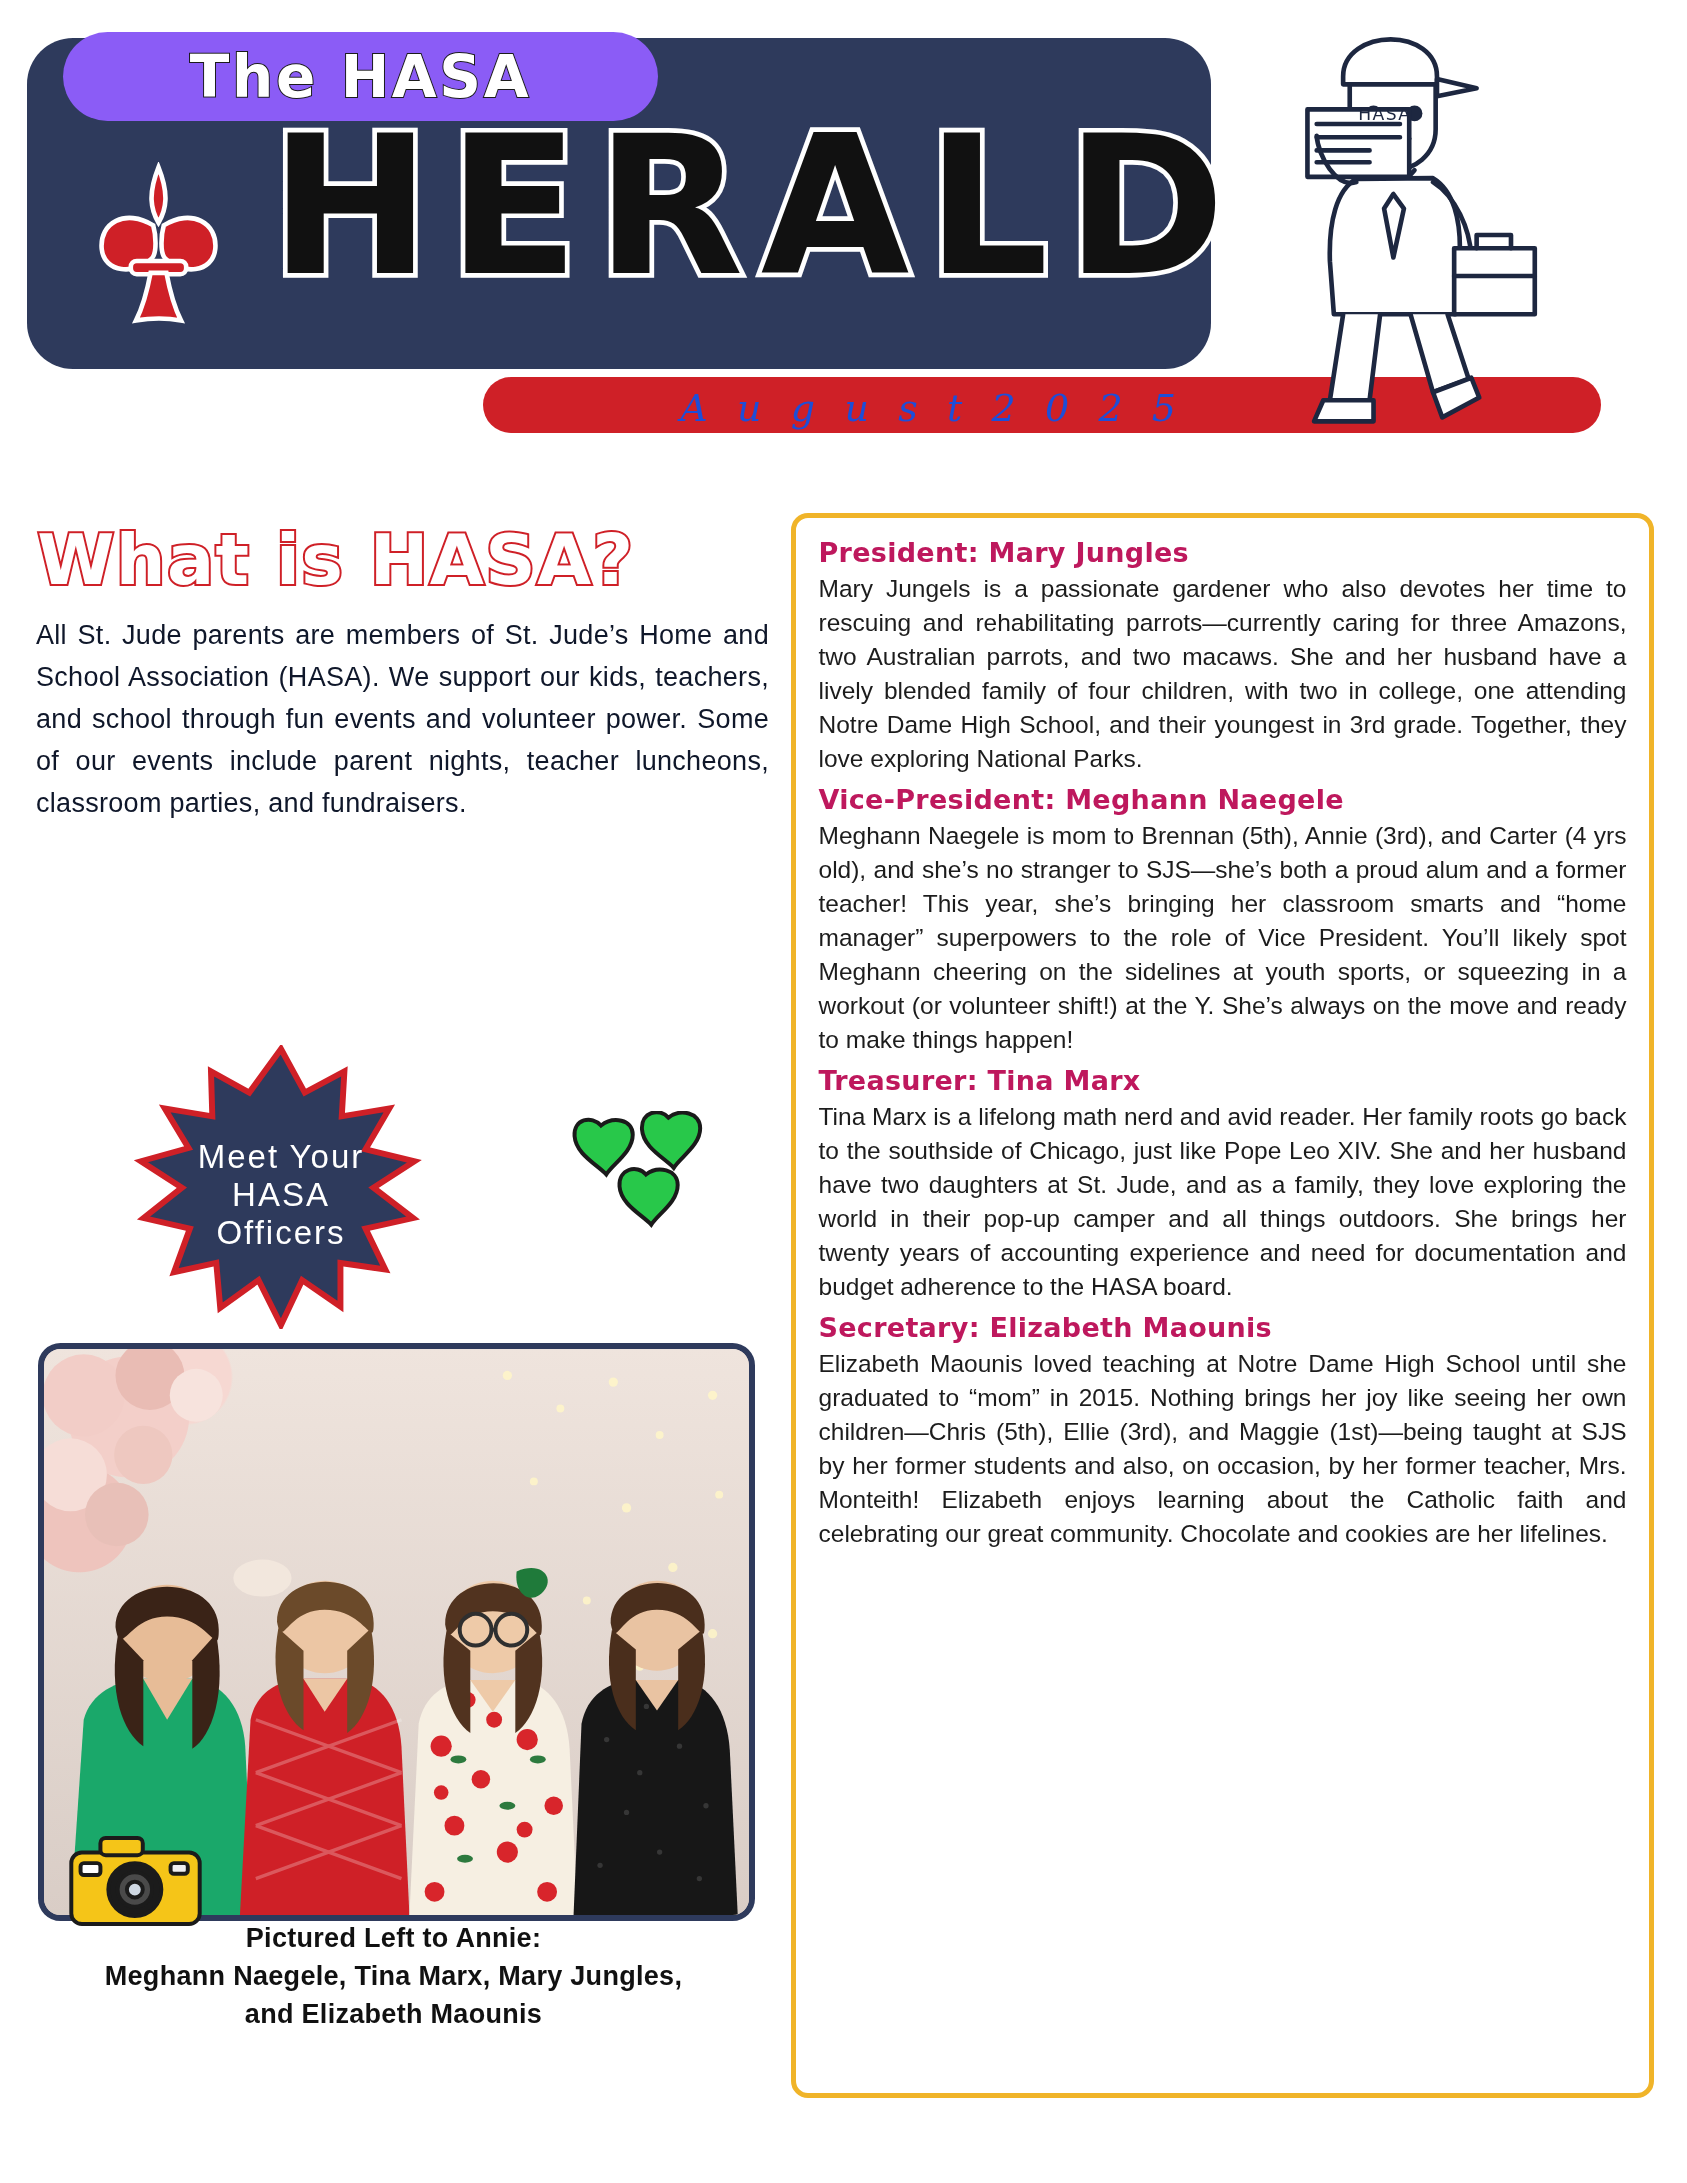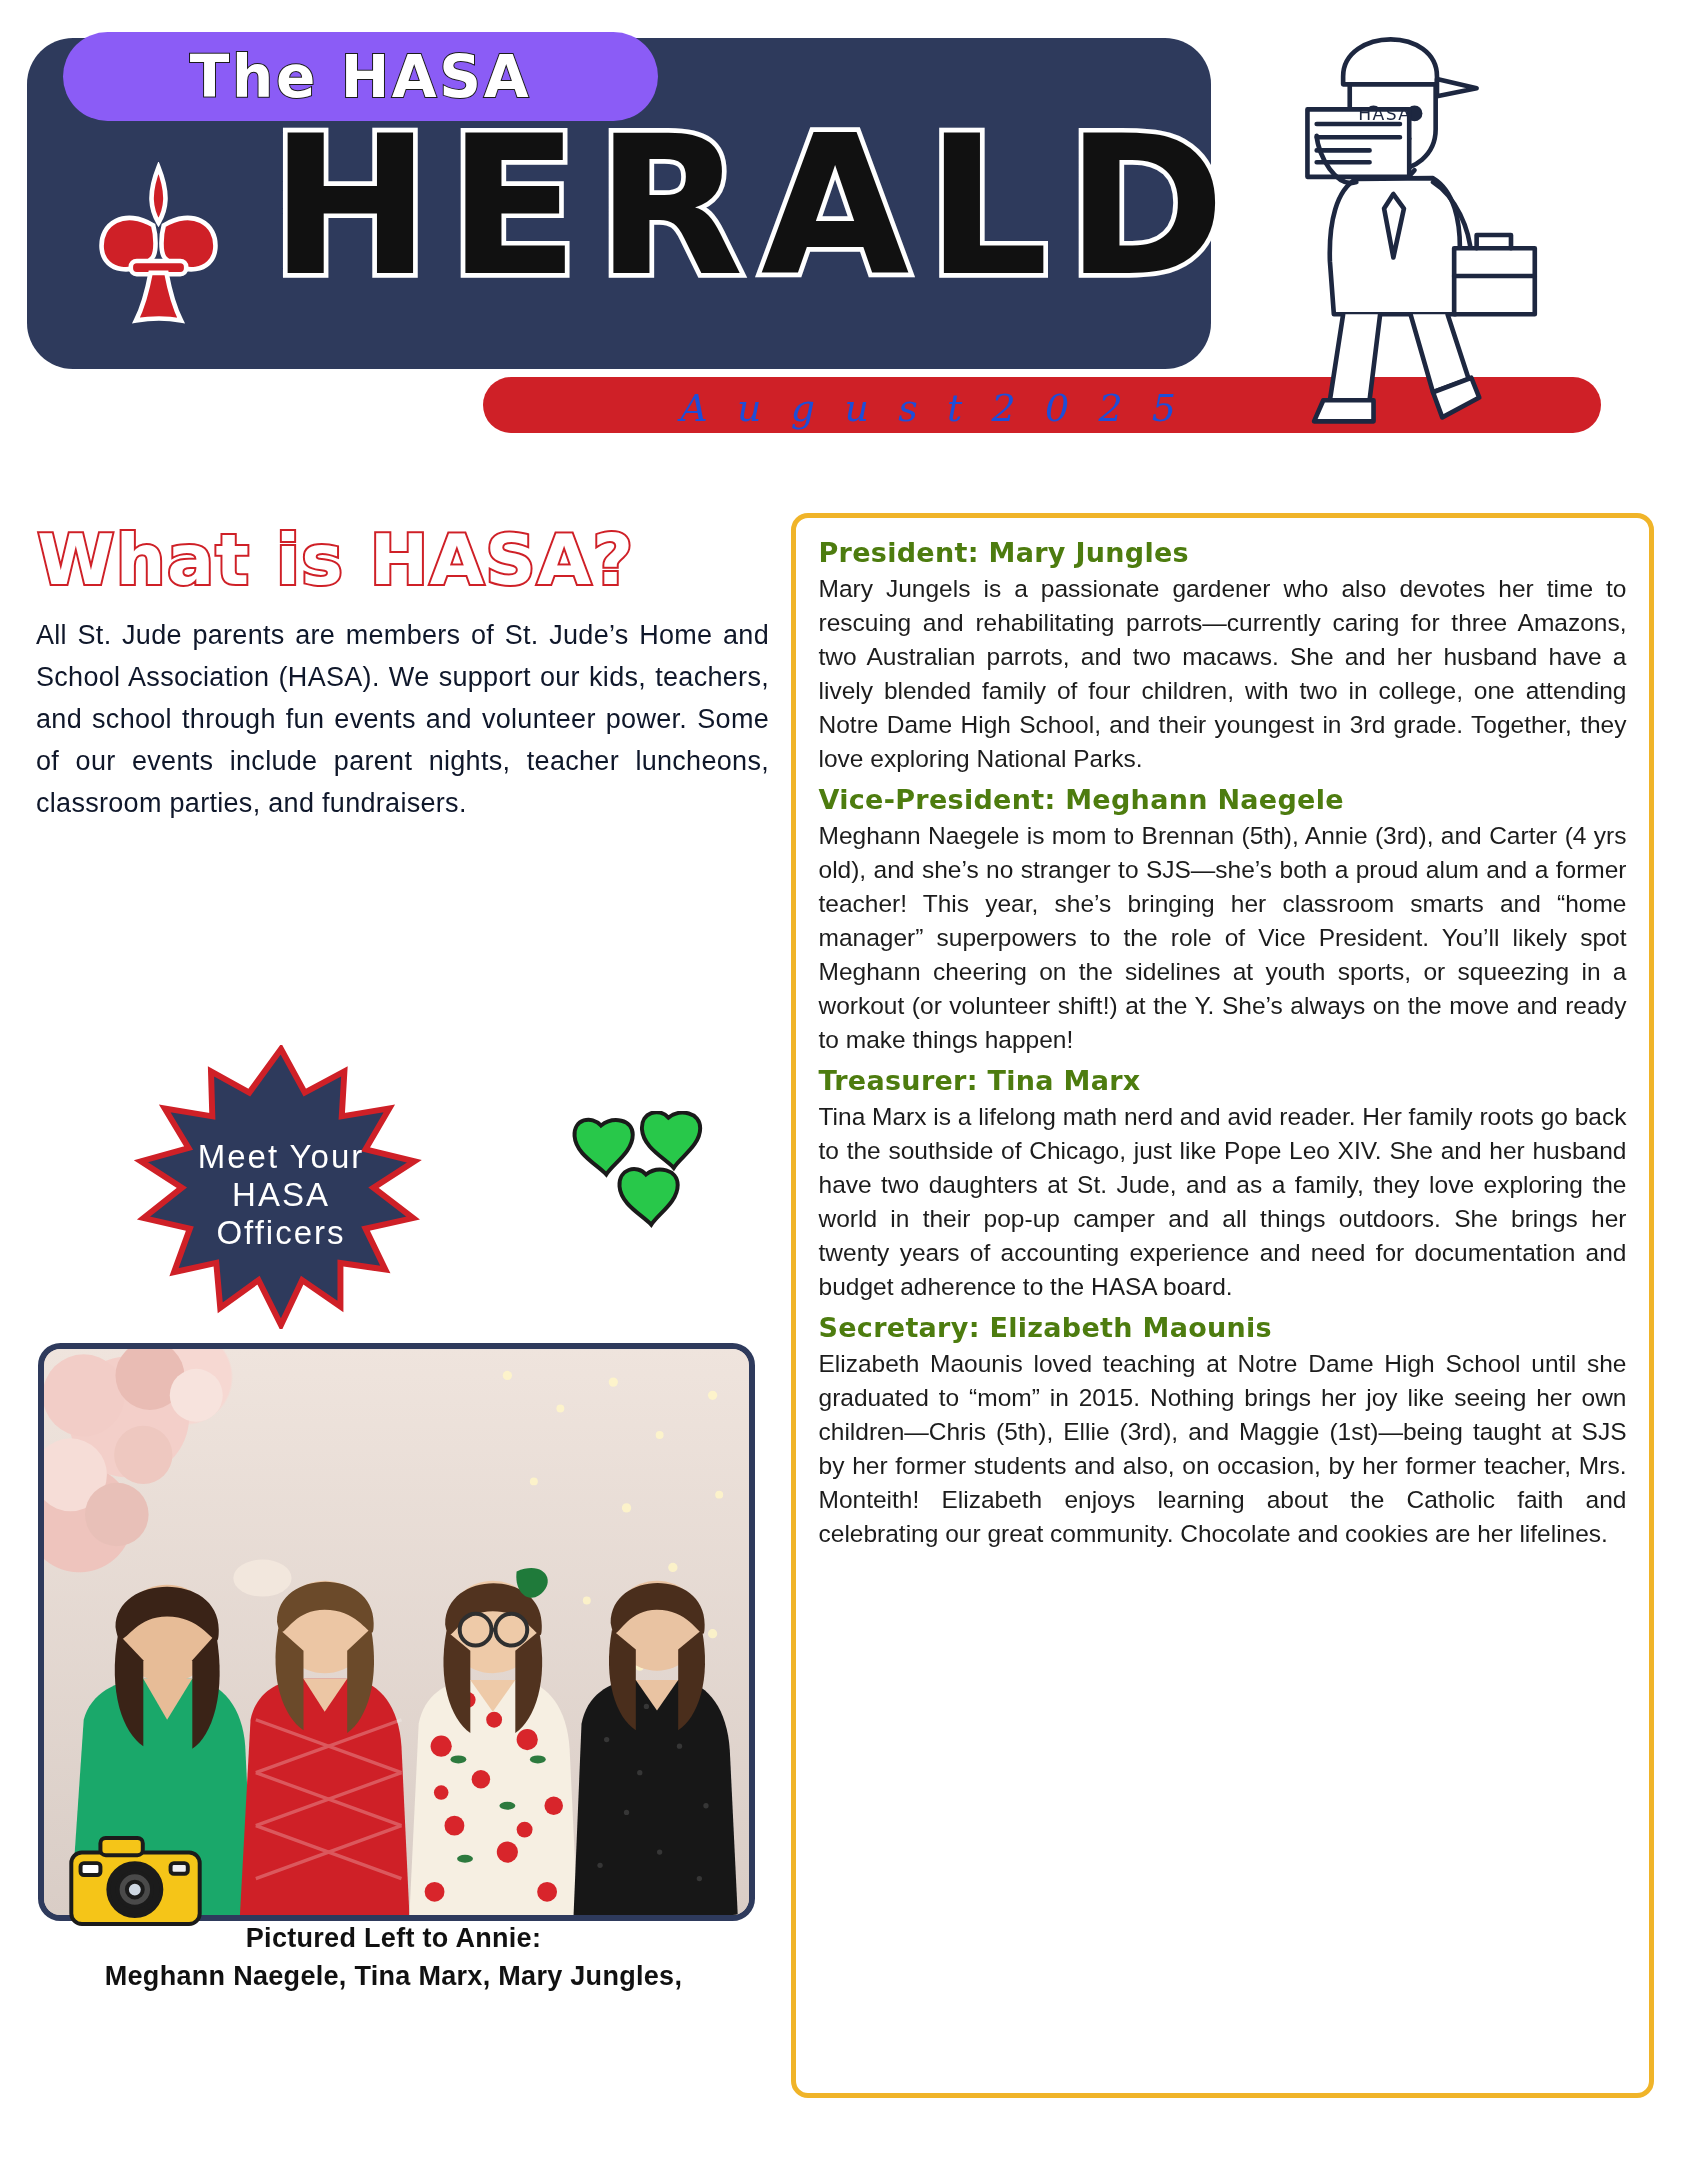--- a/index.html
+++ b/index.html
@@ -186,21 +186,21 @@
     height: 1585px;
     border: 5.3px solid #f0b429;
     border-radius: 17px;
     background: #ffffff;
     box-sizing: border-box;
     padding: 18.5px 22.5px 13.2px 22.5px;
   }
   .officer-head {
     font-size: 27px;
     font-weight: bold;
-    color: #4d7c0f;
+    color: #be185d;
     letter-spacing: 0.3px;
     margin: 8px 0 4px 0;
     font-family: "DejaVu Sans", sans-serif;
   }
   .officer-head:first-child { margin-top: 0; }
   .officer-body {
     font-size: 24.5px;
     line-height: 34px;
     color: #1c1c1c;
     text-align: justify;
@@ -412,20 +412,21 @@
     <circle cx="104" cy="96" r="26" fill="#4a4a4a"></circle>
     <circle cx="104" cy="96" r="12" fill="#cfd8e3"></circle>
     <rect x="22" y="56" width="30" height="18" rx="5" fill="#ffffff"></rect>
     <rect x="158" y="56" width="26" height="16" rx="5" fill="#f0f0f0"></rect>
   </g>
 </svg>
 
 <div id="caption">
   <div>Pictured Left to Annie:</div>
   <div>Meghann Naegele, Tina Marx, Mary Jungles,</div>
+  <div>and Elizabeth Maounis</div>
 </div>
 
 <div id="officers-box">
   <h2 class="officer-head">President: Mary Jungles</h2>
   <p class="officer-body">Mary Jungels is a passionate gardener who also devotes her time to rescuing and rehabilitating parrots—currently caring for three Amazons, two Australian parrots, and two macaws. She and her husband have a lively blended family of four children, with two in college, one attending Notre Dame High School, and their youngest in 3rd grade. Together, they love exploring National Parks.</p>
 
   <h2 class="officer-head">Vice-President: Meghann Naegele</h2>
   <p class="officer-body">Meghann Naegele is mom to Brennan (5th), Annie (3rd), and Carter (4 yrs old), and she’s no stranger to SJS—she’s both a proud alum and a former teacher! This year, she’s bringing her classroom smarts and “home manager” superpowers to the role of Vice President. You’ll likely spot Meghann cheering on the sidelines at youth sports, or squeezing in a workout (or volunteer shift!) at the Y. She’s always on the move and ready to make things happen!</p>
 
   <h2 class="officer-head">Treasurer: Tina Marx</h2>

